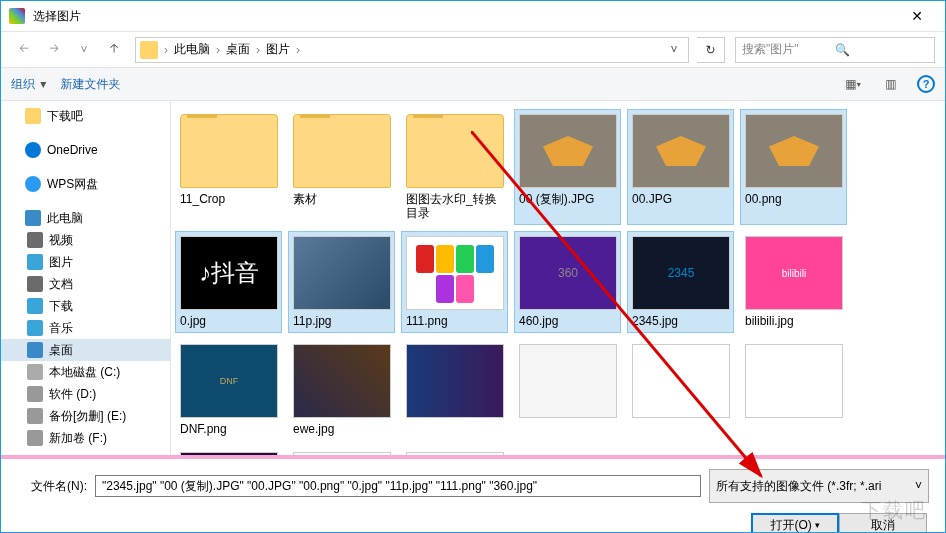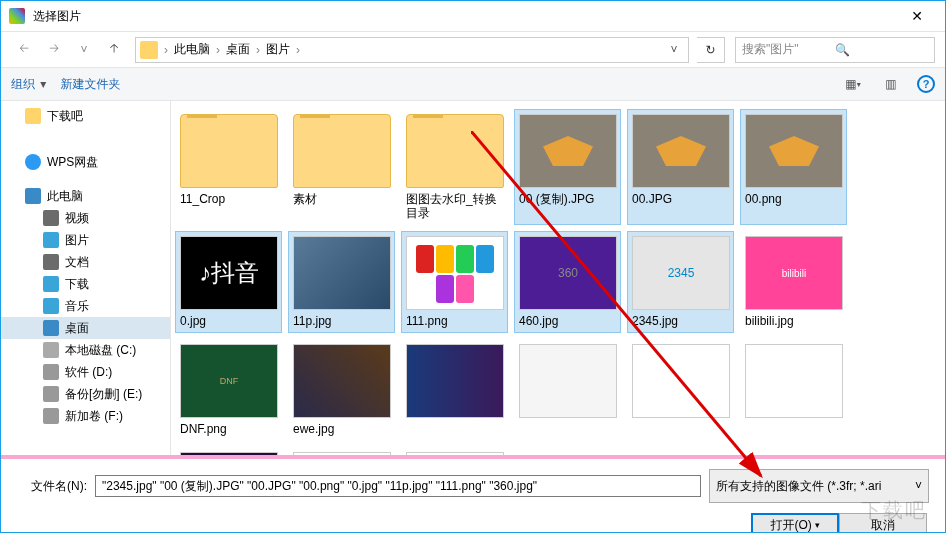--- a/index.html
+++ b/index.html
@@ -23,21 +23,21 @@
 .toolbar{height:34px;background:#f5f6f7;border-top:1px solid #e5e5e5;border-bottom:1px solid #e5e5e5;display:flex;align-items:center;padding:0 10px;gap:14px}
 .toolbar .link{color:#1a66b3;cursor:pointer}
 .toolbar .dropsmall{color:#555;margin-left:2px}
 .toolbar .spacer{flex:1}
 .toolbtn{width:24px;height:24px;display:flex;align-items:center;justify-content:center;cursor:pointer;color:#555}
 .help{color:#0078d7;font-weight:bold;border:2px solid #0078d7;border-radius:50%;width:18px;height:18px;font-size:11px}
 .main{display:flex;height:354px}
 .sidebar{width:170px;border-right:1px solid #e5e5e5;overflow:hidden;padding-top:4px}
 .treeitem{height:22px;display:flex;align-items:center;gap:6px;padding-left:24px;cursor:pointer}
 .treeitem.sel{background:#d8e6f2}
-.treeitem.l2{padding-left:42px}
+.treeitem.l2{padding-left:26px}
 .ticon{width:16px;height:16px;border-radius:2px;flex-shrink:0}
 .ic-folder{background:#ffd46b}
 .ic-onedrive{background:#0078d7;border-radius:50%}
 .ic-wps{background:#2b9af3;border-radius:50%}
 .ic-pc{background:#3a8ac8}
 .ic-video{background:#6b6b6b}
 .ic-image{background:#3aa5d8}
 .ic-doc{background:#6b6b6b}
 .ic-download{background:#3aa5d8}
 .ic-music{background:#3aa5d8}
@@ -52,23 +52,23 @@
 .thumb{width:98px;height:74px;margin:0 auto 4px;background:#ddd;border:1px solid #ccc;display:flex;align-items:center;justify-content:center;font-size:9px;color:#666;overflow:hidden}
 .thumb.folder{background:#ffd883;border:1px solid #e6b84a;border-radius:4px 4px 2px 2px;position:relative}
 .thumb.folder::before{content:"";position:absolute;top:-5px;left:6px;width:30px;height:8px;background:#e6b84a;border-radius:2px 2px 0 0}
 .thumb.badge{background:#8a8275;display:flex;align-items:center;justify-content:center}
 .thumb.badge::after{content:"";width:50px;height:30px;background:#e8a23a;clip-path:polygon(50% 0,100% 35%,80% 100%,20% 100%,0 35%)}
 .thumb.tiktok{background:#000;color:#fff;font-size:24px;display:flex;align-items:center;justify-content:center}
 .thumb.phone{background:linear-gradient(135deg,#5a7a9a,#2a4a6a)}
 .thumb.colors{background:#fff;display:flex;flex-wrap:wrap;padding:8px;gap:2px}
 .thumb.colors span{width:18px;height:28px;border-radius:3px}
 .thumb.w360{background:#4c1d95}
-.thumb.w2345{background:#e5e5e5}
+.thumb.w2345{background:#0f172a}
 .thumb.bili{background:#f49;color:#fff;font-size:10px}
-.thumb.dnf{background:#14532d;color:#bfa46a;font-size:9px}
+.thumb.dnf{background:#0c4a6e;color:#bfa46a;font-size:9px}
 .thumb.ewe{background:linear-gradient(45deg,#2a2a4a,#5a3a1a);color:#fff;font-size:8px}
 .thumb.crop1{background:linear-gradient(90deg,#1a3a7a,#3a1a5a)}
 .thumb.ipad{background:#f5f5f5}
 .thumb.oppo{background:#fff}
 .thumb.huawei{background:#fff}
 .thumb.pr{background:#2a0a3a}
 .thumb.qq{background:#fff;color:#000;font-size:14px;font-weight:bold}
 .caption{line-height:14px;word-break:break-all;max-height:28px;overflow:hidden}
 .footer{border-top:4px solid #f9a8d4;padding:10px 16px 8px;display:flex;flex-direction:column;gap:10px}
 .frow{display:flex;align-items:center;gap:8px}
@@ -124,20 +124,24 @@
   <div class="toolbtn help">?</div>
 </div>
 
 <div class="main">
   <div class="sidebar">
     <div class="treeitem">
         <div class="ticon ic-folder"></div>
         <span>下载吧</span>
       </div>
     <div class="spacer"></div>
+    <div class="treeitem">
+        <div class="ticon ic-onedrive"></div>
+        <span>OneDrive</span>
+      </div>
     <div class="spacer"></div>
     <div class="treeitem">
         <div class="ticon ic-wps"></div>
         <span>WPS网盘</span>
       </div>
     <div class="spacer"></div>
     <div class="treeitem">
         <div class="ticon ic-pc"></div>
         <span>此电脑</span>
       </div>

